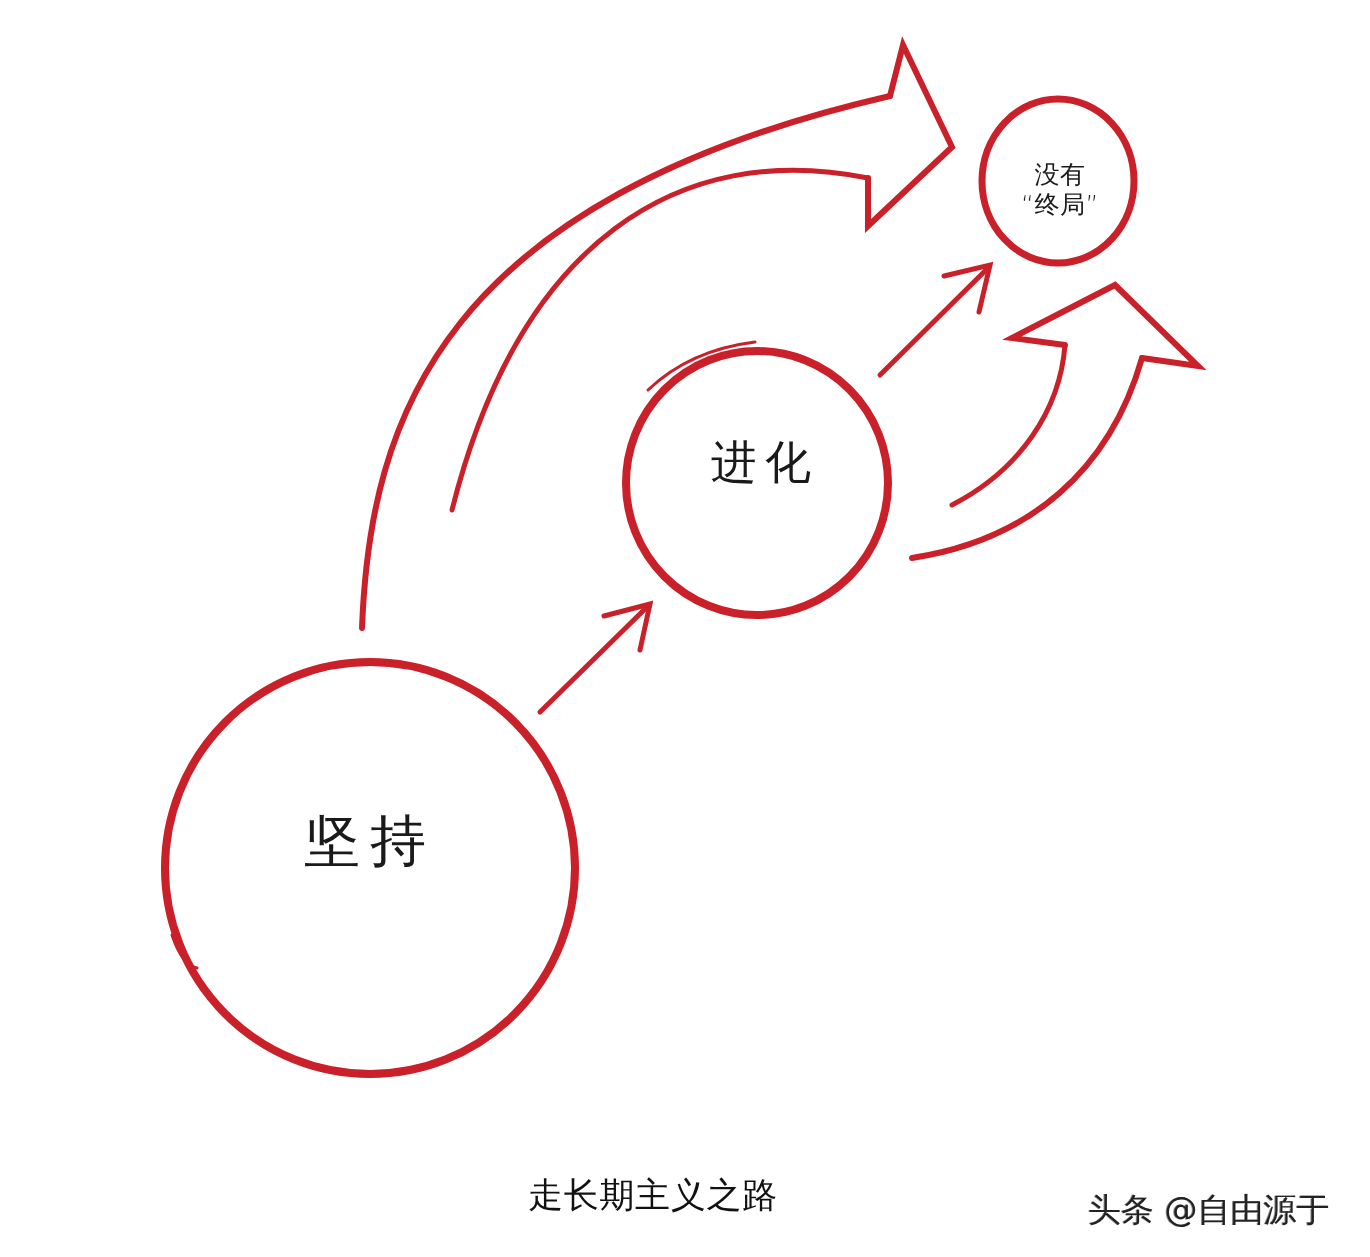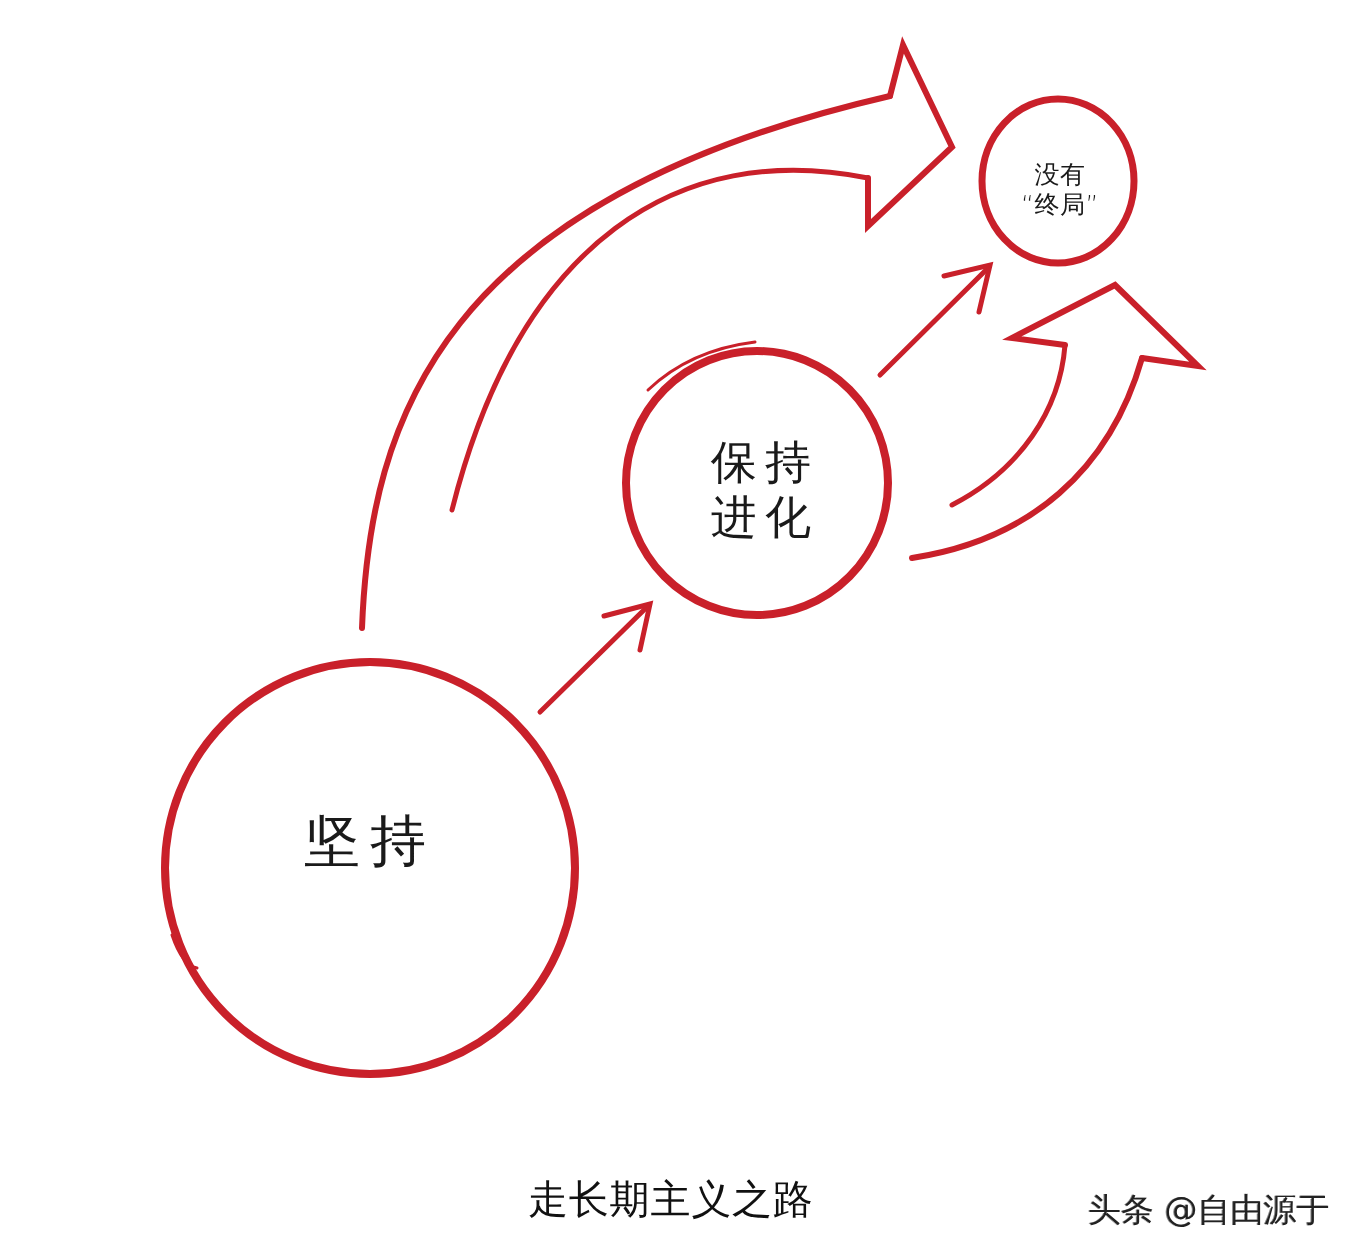--- a/index.html
+++ b/index.html
@@ -13,21 +13,21 @@
     letter-spacing: 0.18em;
     font-weight: 300;
     line-height: 1.2;
   }
   #label-big { left: 290px; top: 808px; width: 160px; font-size: 56px; font-family: Liberation Serif, serif; }
   #label-mid { left: 690px; top: 435px; width: 150px; font-size: 46px; }
   #label-small { left: 990px; top: 138px; width: 140px; font-size: 25px; letter-spacing: 0.02em; margin-top: 22px; }
   #caption {
     position: absolute; left: 528px; top: 1172px;
     font-family: "DejaVu Serif", serif;
-    font-size: 40px; color: #111; letter-spacing: 0.02em;
+    font-size: 35px; color: #111; letter-spacing: 0.02em;
   }
   #watermark {
     position: absolute; left: 1088px; top: 1188px;
     font-family: "DejaVu Sans", sans-serif;
     font-size: 33px; color: #222;
     text-shadow: 1px 1px 0 #ffffff, -1px 0 0 #888;
   }
 </style>
 </head>
 <body>
@@ -71,21 +71,20 @@
       <path d="M1065 345 C 1060 410, 1020 470, 952 505" stroke-width="5"></path>
     </g>
   </g>
 </svg>
 
 <div id="label-big" class="hand-label">
   <div>坚持</div>
 </div>
 
 <div id="label-mid" class="hand-label">
-  <div>保持</div>
   <div>进化</div>
 </div>
 
 <div id="label-small" class="hand-label">
   <div>没有</div>
   <div>“终局”</div>
 </div>
 
 <div id="caption">走长期主义之路</div>
 <div id="watermark">头条 @自由源于</div>

